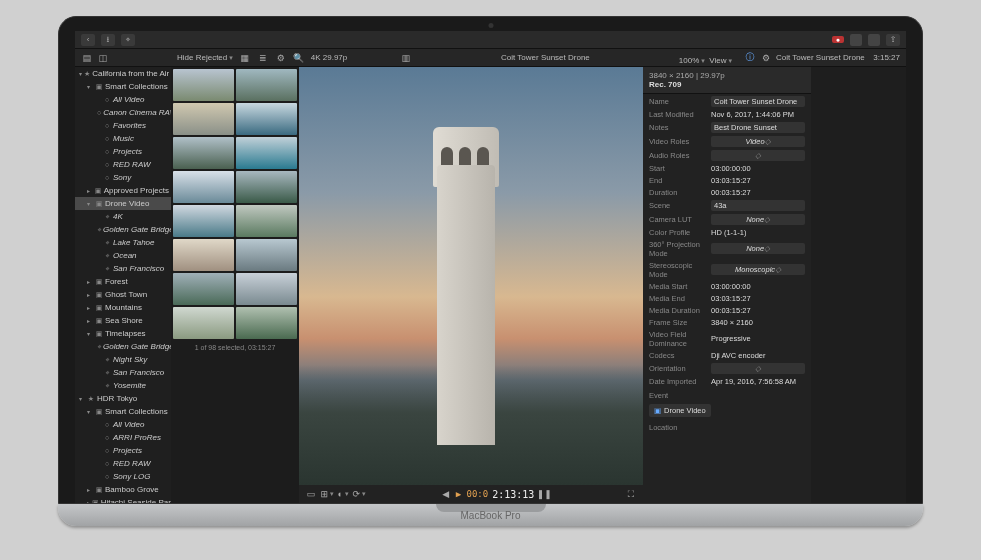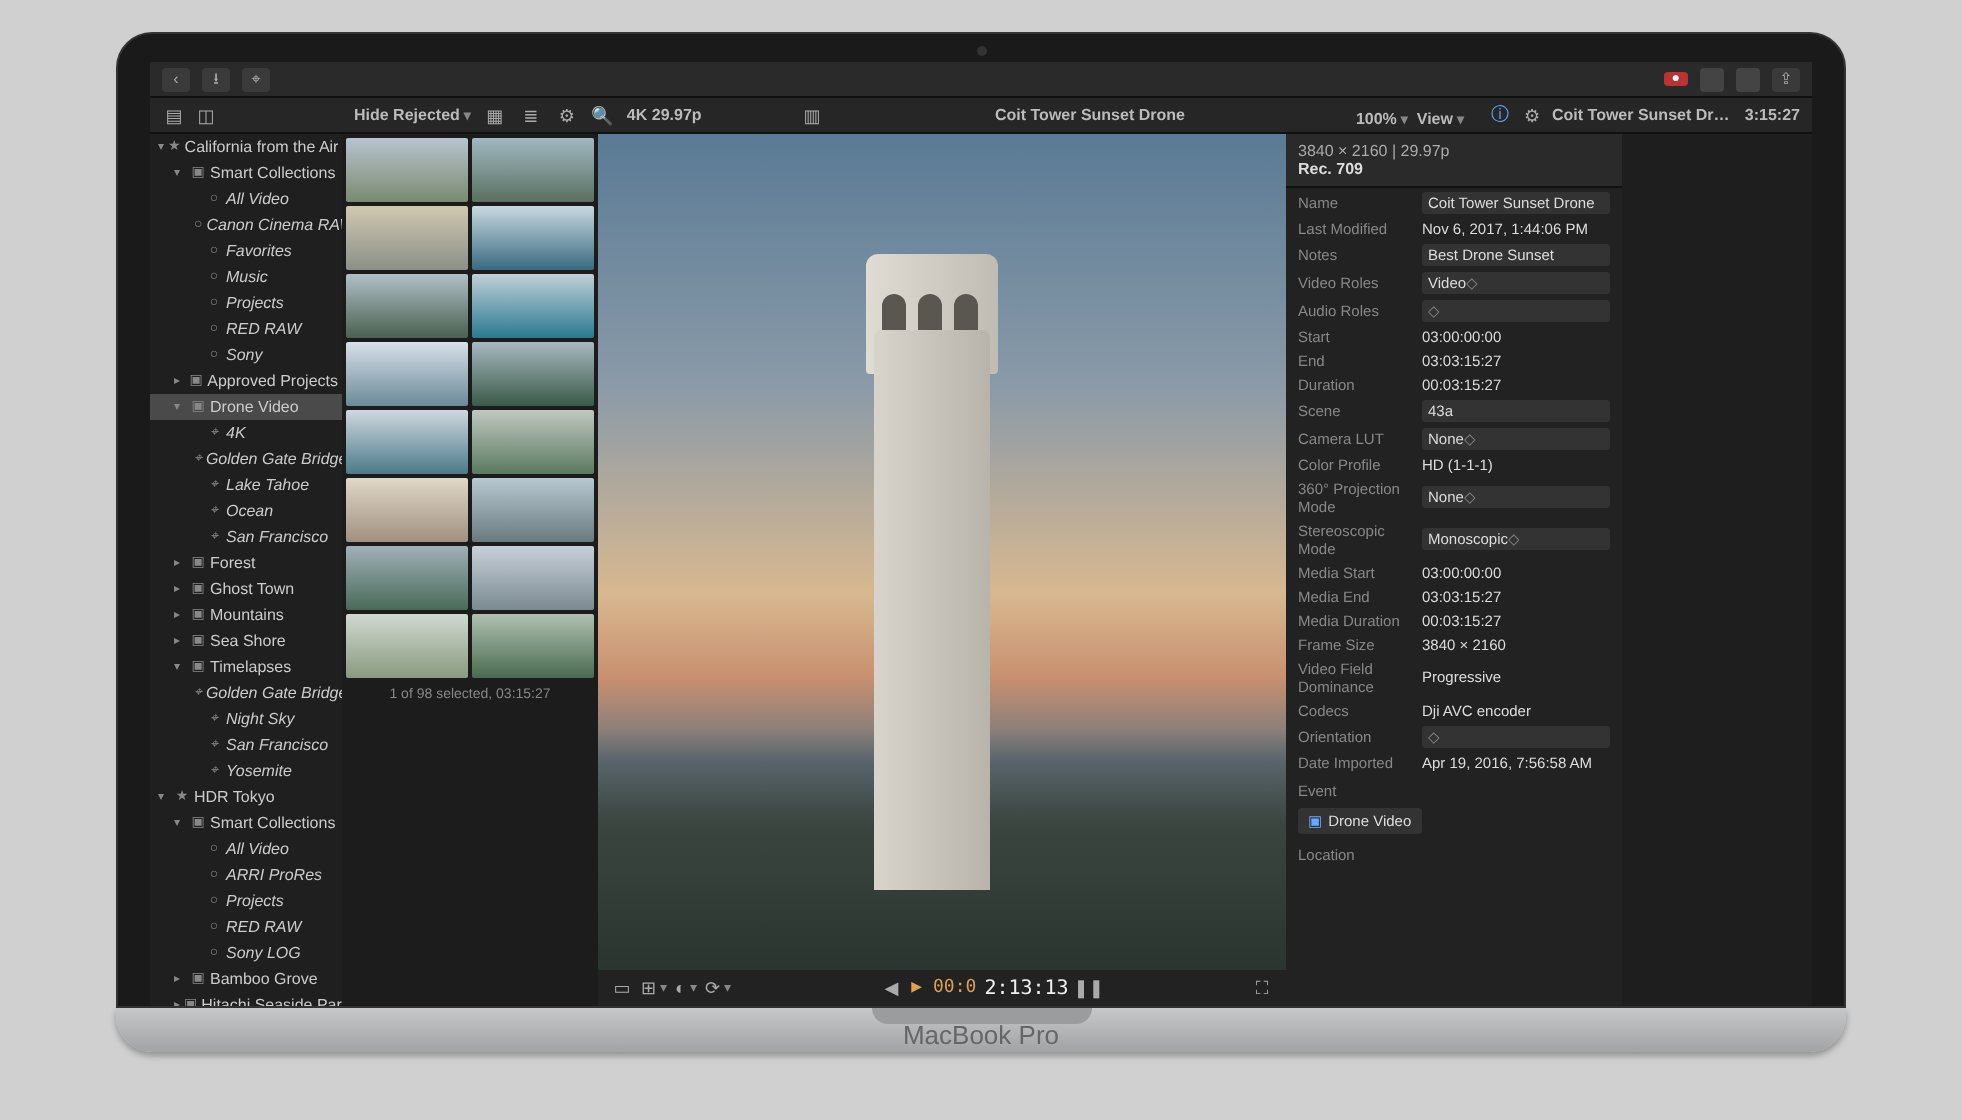--- a/index.html
+++ b/index.html
@@ -3,37 +3,37 @@
 <meta charset="utf-8">
 <style>
 * { margin: 0; padding: 0; box-sizing: border-box; font-family: -apple-system, "Helvetica Neue", Arial, sans-serif; }
 body { background: #d0d0d0; width: 981px; height: 560px; overflow: hidden; position: relative; }
 .laptop { position: absolute; top: 16px; left: 58px; width: 865px; height: 528px; }
 .bezel { background: #1a1a1a; border-radius: 18px 18px 0 0; padding: 14px 16px 0 16px; height: 488px; position: relative; border: 1px solid #333; }
 .camera { position: absolute; top: 6px; left: 50%; transform: translateX(-50%); width: 5px; height: 5px; background: #333; border-radius: 50%; }
 .screen { background: #1e1e1e; height: 472px; overflow: hidden; position: relative; }
 .base { height: 22px; background: linear-gradient(#c5c7c9,#a1a3a5); border-radius: 0 0 18px 18px; position: relative; box-shadow: 0 2px 3px rgba(0,0,0,0.3); }
 .base::before { content:""; position:absolute; top:0; left:50%; transform:translateX(-50%); width:110px; height:8px; background:#9a9c9e; border-radius:0 0 8px 8px; }
-.base-label { position:absolute; top:6px; left:50%; transform:translateX(-50%); font-size:13px; color:#666; }
+.base-label { position:absolute; top:6px; left:50%; transform:translateX(-50%); font-size:10px; color:#666; }
 
 
 .toolbar-top { height: 18px; background:#2a2a2a; border-bottom:1px solid #111; display:flex; align-items:center; padding:0 6px; gap:6px; }
 .tb-btn { width:14px; height:12px; background:#3a3a3a; border-radius:2px; display:flex; align-items:center; justify-content:center; color:#aaa; font-size:8px; cursor:pointer; }
 .tb-txt { font-size:8px; color:#aaa; }
 .tb-spacer { flex:1; }
 .pill { background:#b33; color:#fff; padding:0 4px; border-radius:2px; font-size:7px; }
 .square { width:12px; height:12px; background:#444; border-radius:2px; }
 
 
 .toolbar-sec { height: 18px; background:#262626; border-bottom:1px solid #111; display:flex; align-items:center; }
 .sec-left { width: 96px; display:flex; gap:4px; padding-left:6px; }
 .sec-mid { flex:1; display:flex; align-items:center; padding:0 6px; gap:6px; }
 .sec-viewer { width: 344px; display:flex; align-items:center; justify-content:space-between; padding:0 6px; }
 .sec-right { width: 168px; display:flex; align-items:center; padding:0 6px; gap:4px; }
-.sec-txt { font-size:8px; color:#bbb;font-weight:bold; }
+.sec-txt { font-size:8px; color:#bbb; }
 .icon8 { width:12px; height:12px; display:inline-flex; align-items:center; justify-content:center; color:#aaa; font-size:9px; }
 .chev::after { content:"▾"; font-size:7px; color:#888; margin-left:2px; }
 
 
 .cols { display:flex; height:436px; }
 .sidebar { width: 96px; background:#1f1f1f; overflow-y:auto; font-size:8px; color:#ccc; }
 .sb-item { padding:1.5px 2px 1.5px 4px; display:flex; align-items:center; gap:2px; white-space:nowrap; cursor:pointer; line-height:10px; }
 .sb-item.l1 { padding-left:4px; }
 .sb-item.l2 { padding-left:12px; }
 .sb-item.l3 { padding-left:20px;font-style:italic; }
@@ -53,21 +53,21 @@
 .hills { position:absolute; bottom:0; left:0; right:0; height:120px; background:linear-gradient(180deg,transparent,#3a4540 40%,#2a3530); }
 .viewer-ctrl { height:18px; background:#222; display:flex; align-items:center; gap:4px; padding:0 6px; font-size:8px; color:#999; }
 .tc { color:#eee; font-family:monospace; font-size:10px; }
 .inspector { width: 168px; background:#222; overflow-y:auto; font-size:8px; color:#aaa; padding-bottom:24px; }
 .insp-hdr { padding:4px 6px; background:#2a2a2a; border-bottom:1px solid #111; }
 .insp-dims { font-size:8px; color:#aaa; }
 .insp-row { display:flex; padding:1.5px 6px; align-items:center; gap:4px; }
 .insp-label { width:58px; color:#888; font-size:7.5px; }
 .insp-val { color:#ddd; font-size:7.5px; flex:1; }
 .insp-field { background:#333; border-radius:2px; padding:1px 3px; flex:1; color:#ddd; font-size:7.5px; }
-.insp-sel { background:#333; border-radius:2px; padding:1px 3px; flex:1; color:#ddd; font-size:7.5px; display:flex; justify-content:flex-start; }
+.insp-sel { background:#333; border-radius:2px; padding:1px 3px; flex:1; color:#ddd; font-size:7.5px; display:flex; justify-content:center;font-style:italic; }
 .insp-sec { padding:4px 6px 2px; color:#888; font-size:7.5px; }
 .insp-tag { display:inline-flex; align-items:center; gap:3px; background:#333; border-radius:2px; padding:2px 5px; margin:2px 6px; font-size:7.5px; color:#ddd; }
 
 
 .p0{background:linear-gradient(180deg,#b8c4d0,#7a8a70)}.p1{background:linear-gradient(180deg,#a0b8c0,#5a7060)}.p2{background:linear-gradient(180deg,#d0c8b0,#8a9088)}.p3{background:linear-gradient(180deg,#c8d8e0,#3a6a80)}.p4{background:linear-gradient(180deg,#b0c0c8,#4a6050)}.p5{background:linear-gradient(180deg,#c0d0d8,#2a7a90)}.p6{background:linear-gradient(180deg,#d8e0e8,#6a8a98)}.p7{background:linear-gradient(180deg,#a8b8c0,#3a5a48)}.p8{background:linear-gradient(180deg,#d0d8e0,#4a7a88)}.p9{background:linear-gradient(180deg,#c0c8c0,#5a7a60)}.p10{background:linear-gradient(180deg,#e0d8c8,#a09080)}.p11{background:linear-gradient(180deg,#b8c8d0,#6a7a80)}.p12{background:linear-gradient(180deg,#a0b0b8,#4a6a58)}.p13{background:linear-gradient(180deg,#c8d0d8,#7a8a90)}.p14{background:linear-gradient(180deg,#d0d8d0,#8a9a80)}.p15{background:linear-gradient(180deg,#b0c0b0,#4a6a50)}
 ::-webkit-scrollbar{width:0;height:0}
 </style>
 </head>
 <body>
 

